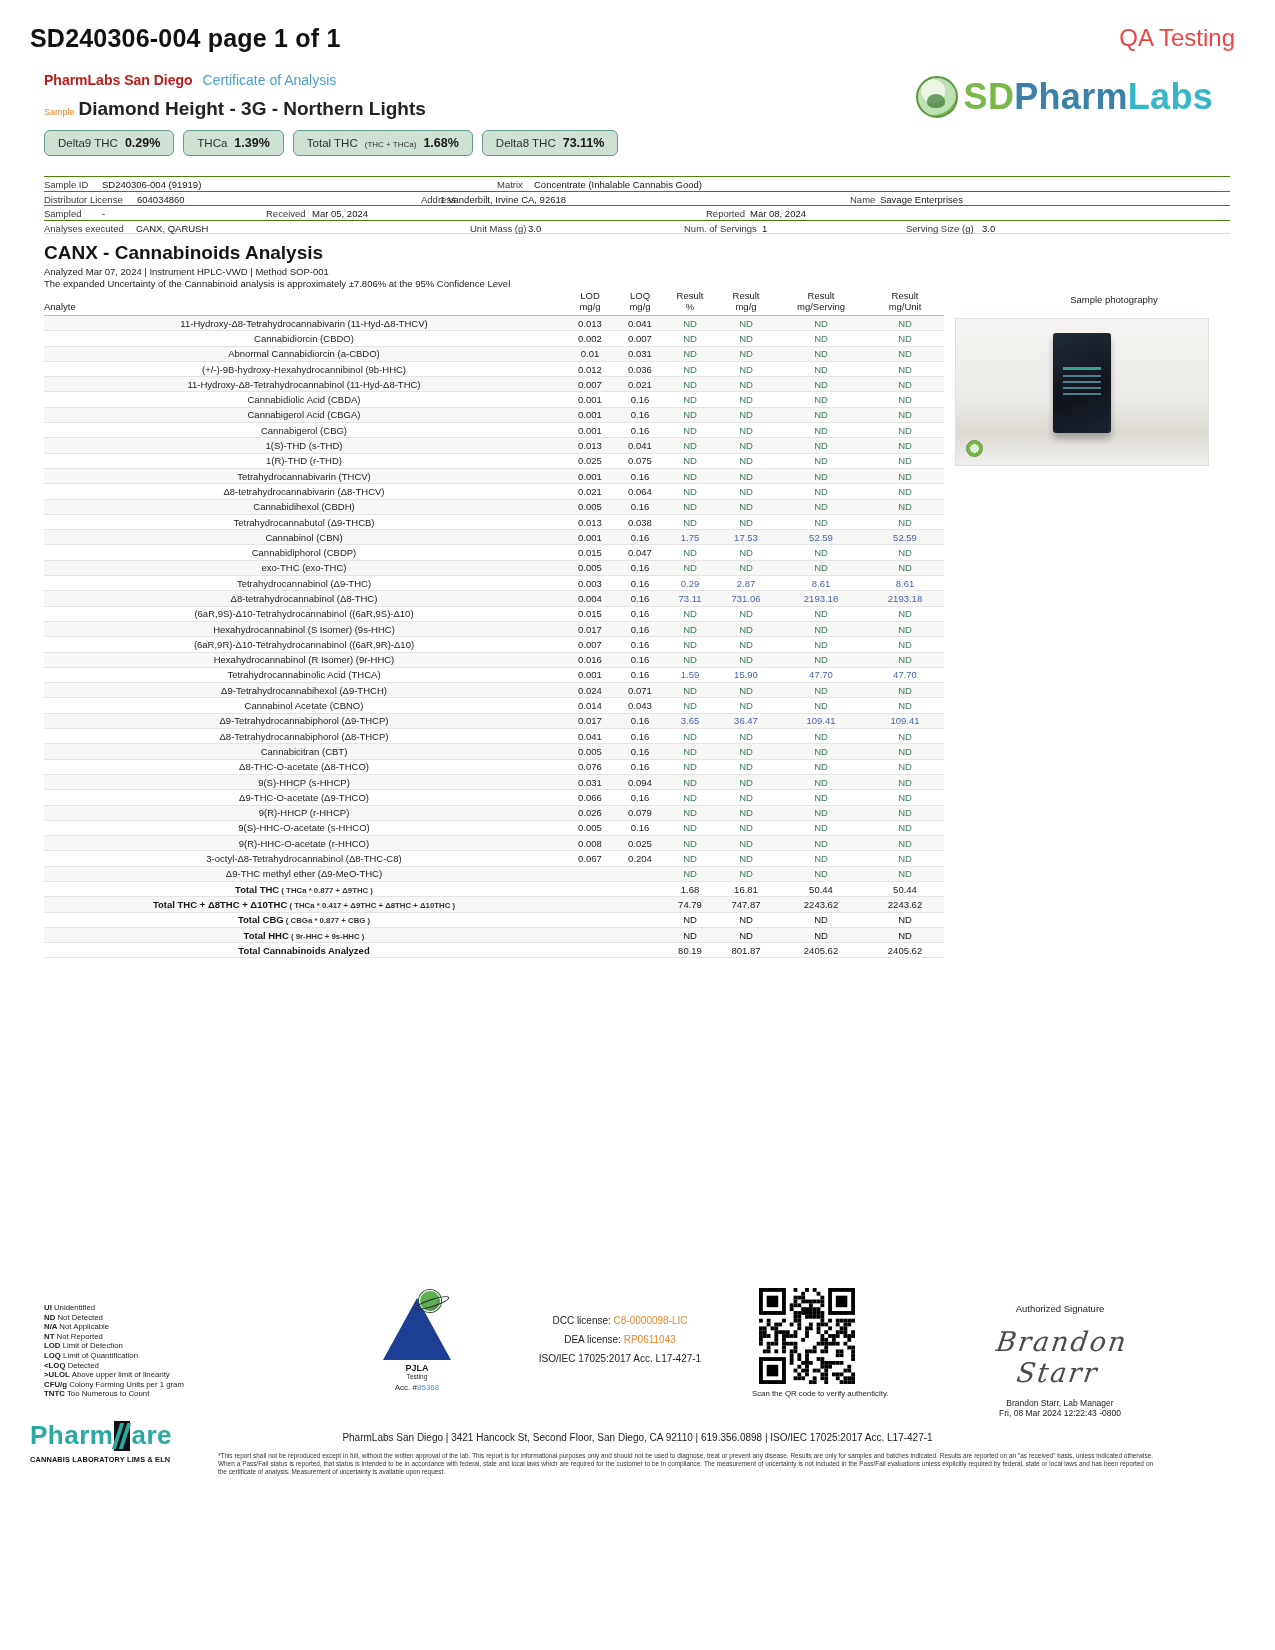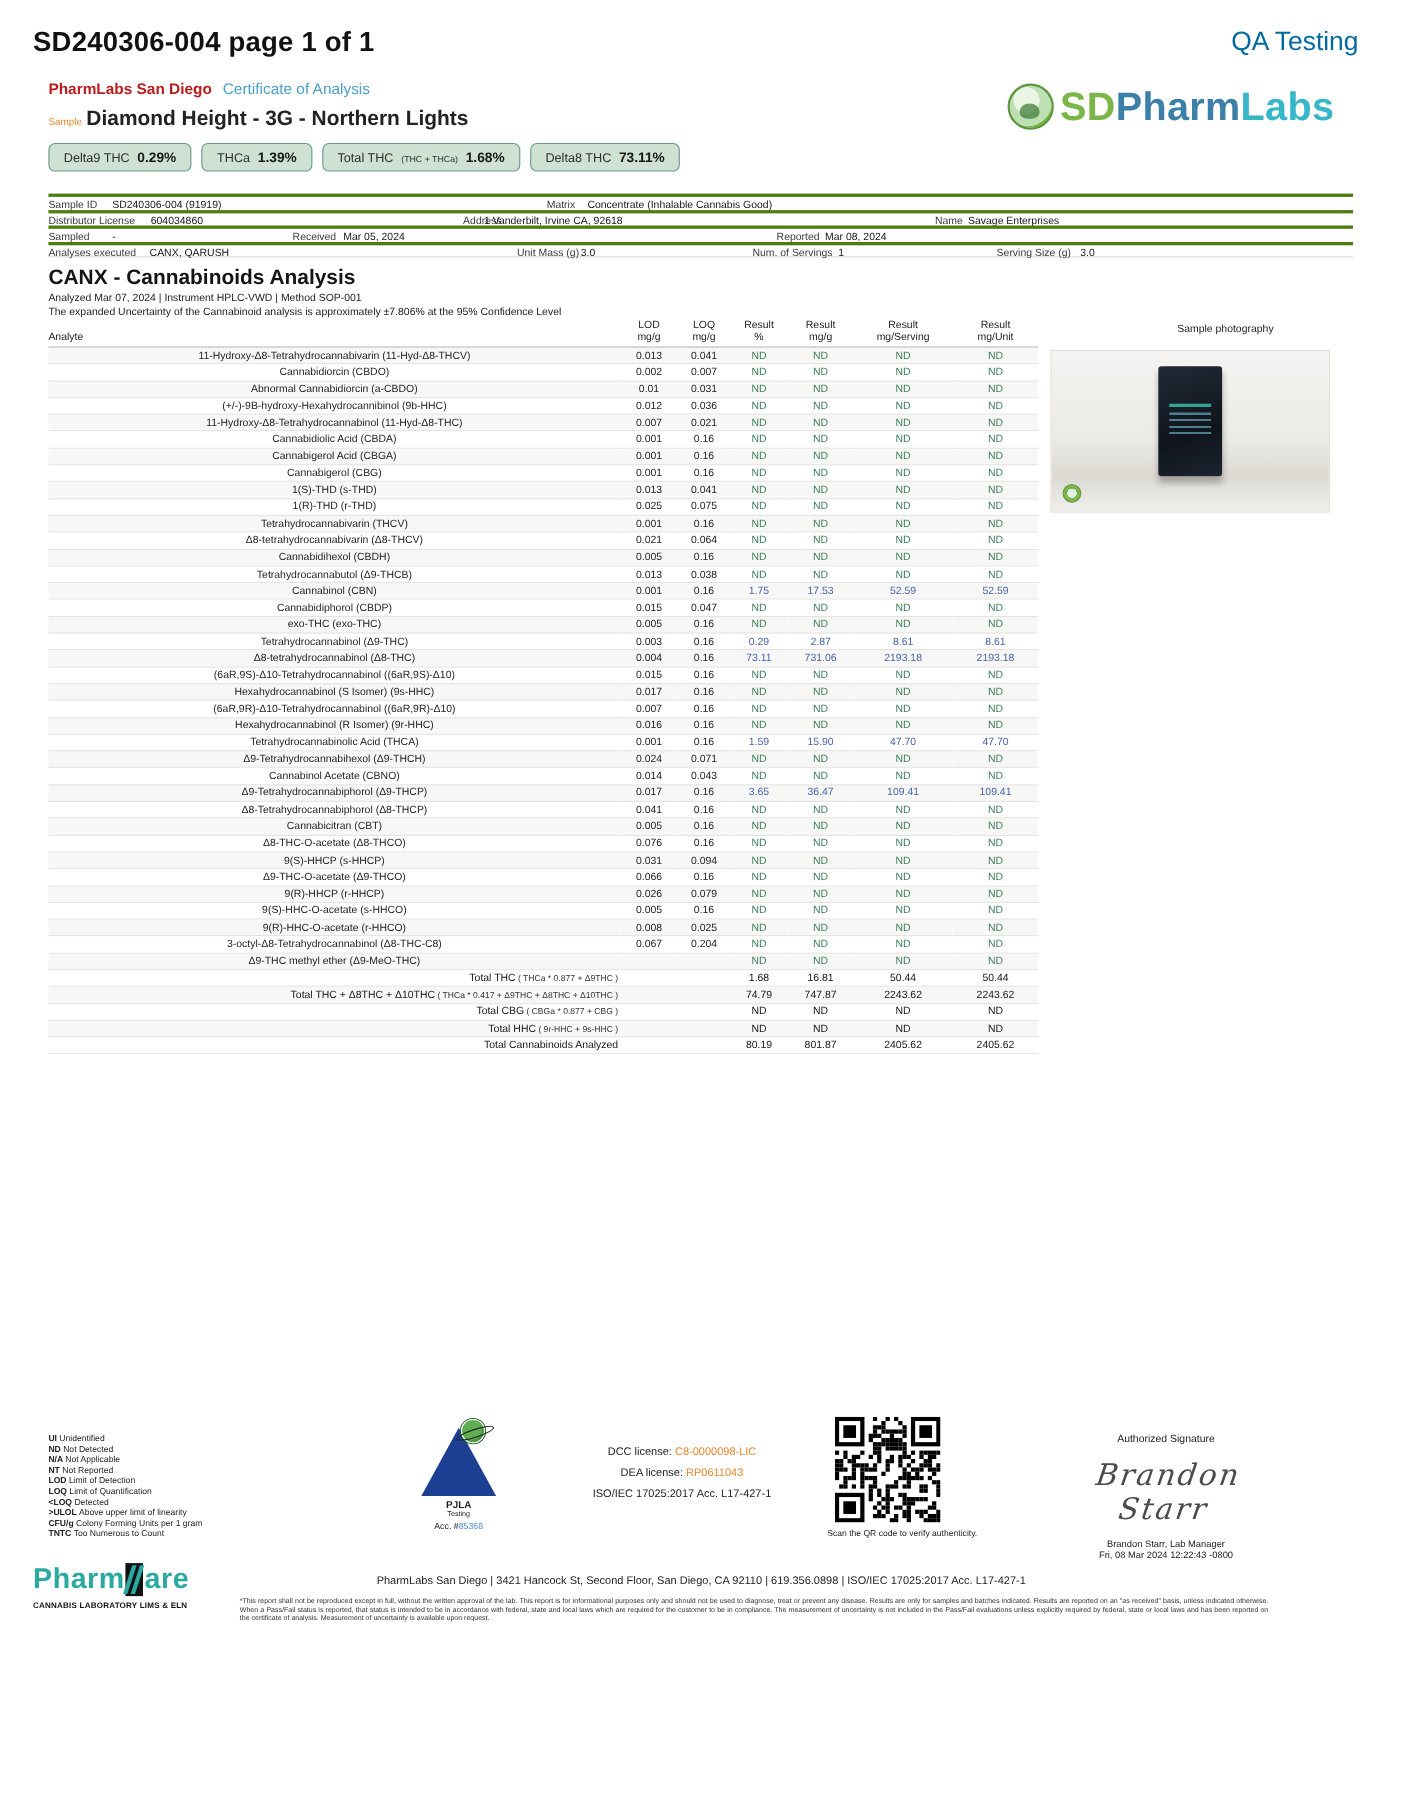--- a/index.html
+++ b/index.html
@@ -3,21 +3,21 @@
 <meta charset="utf-8">
 <style>
   * { margin:0; padding:0; box-sizing:border-box; }
   html,body { background:#ffffff; }
   body { font-family:"Liberation Sans", sans-serif; color:#1d1d1f; }
   .page { position:relative; width:1275px; height:1650px; background:#fff; overflow:hidden; }
 
   
   .top-row { position:absolute; top:24px; left:30px; right:40px; display:flex; justify-content:space-between; }
   .doc-id { font-size:25px; font-weight:600; letter-spacing:.2px; color:#111; }
-  .qa-label { font-size:24px; font-weight:500; color:#0369a1; }
+  .qa-label { font-size:24px; font-weight:500; color:#ef4444; }
 
   .brand-row { position:absolute; top:72px; left:44px; font-size:14px; }
   .lab-name { font-weight:700; color:#b91c1c; }
   .coa { color:#4da0c9; margin-left:6px; }
 
   .sample-row { position:absolute; top:98px; left:44px; display:flex; align-items:baseline; }
   .sample-label { color:#e8862d; font-size:9px; margin-right:4px; }
   .sample-name { font-size:19px; font-weight:700; color:#222; }
 
   
@@ -31,21 +31,21 @@
 
   
   .badges { position:absolute; top:130px; left:44px; display:flex; gap:9px; }
   .badge { display:flex; align-items:baseline; gap:7px; background:#cfe1d2; border:1.5px solid #64998c; border-radius:6px; padding:5px 13px; }
   .badge .b-label { font-size:11.5px; color:#2e2e33; }
   .badge .b-sub { font-size:8px; color:#2e2e33; }
   .badge .b-value { font-size:12.5px; font-weight:700; color:#17171a; }
 
   
   .info { position:absolute; top:176px; left:44px; width:1186px; font-size:9.5px; }
-  .info-row { position:relative; height:14.5px; border-top:3px solid #4d7c0f; }
+  .info-row { position:relative; height:14.5px; border-top:1px solid #4d7c0f; }
   .info-row:last-child { border-bottom:1px solid #d9d9d9; }
   .info-row span { position:absolute; top:2px; white-space:nowrap; }
   .ilabel { color:#3a3a3e; }
   .ival { color:#17171a; }
 
   
   .section-title { position:absolute; top:242px; left:44px; font-size:19px; font-weight:600; color:#151518; }
   .analyzed-line { position:absolute; top:266px; left:44px; font-size:9.5px; color:#222; }
   .uncertainty-line { position:absolute; top:278px; left:44px; font-size:9.5px; color:#222; }
 
@@ -56,21 +56,21 @@
   table.analysis th.h-analyte { text-align:left; }
   table.analysis thead tr { border-bottom:1px solid #b9b9b9; }
   table.analysis td { font-size:9.5px; padding:0 2px; height:15.3px; text-align:center; white-space:nowrap; overflow:hidden; }
   table.analysis tbody tr { border-bottom:1px solid #e4e4e4; }
   table.analysis tbody tr:nth-child(odd) { background:#f7f7f6; }
   td.c-name { text-align:left; color:#232326; }
   .formula { font-size:7.8px; color:#333; }
   td .nd { color:#3f7d5a; }
   td .val { color:#4a62ad; }
   tr.total-row { border-top:1px solid #b5b5b5; }
-  tr.total-row td.c-name { font-weight:400;text-align:right; }
+  tr.total-row td.c-name { font-weight:700; }
   tr.total-row td { color:#17171a; }
 
   .photo-header { position:absolute; top:6px; left:965px; width:210px; text-align:center; font-size:9.5px; color:#222; }
   .photo { position:absolute; top:30px; left:911px; width:254px; height:148px; border:1px solid #e0ddd8;
            background:linear-gradient(180deg,#f5f4f2 0%, #eceae6 55%, #dcd9d3 78%, #f0efec 100%); }
   .photo-box { position:absolute; left:50%; top:14px; transform:translateX(-50%); width:58px; height:100px; border-radius:3px;
                background:linear-gradient(160deg,#202b36 0%, #10141c 60%, #1b2430 100%); box-shadow:0 6px 6px rgba(0,0,0,.25); }
   .photo-box:before { content:""; position:absolute; left:10px; top:34px; width:38px; height:3px; background:#3fc4b0; opacity:.8; }
   .photo-box:after { content:""; position:absolute; left:10px; top:42px; width:38px; height:22px;
                      background:repeating-linear-gradient(180deg,#7fd3e8 0 2px, transparent 2px 6px); opacity:.55; }

